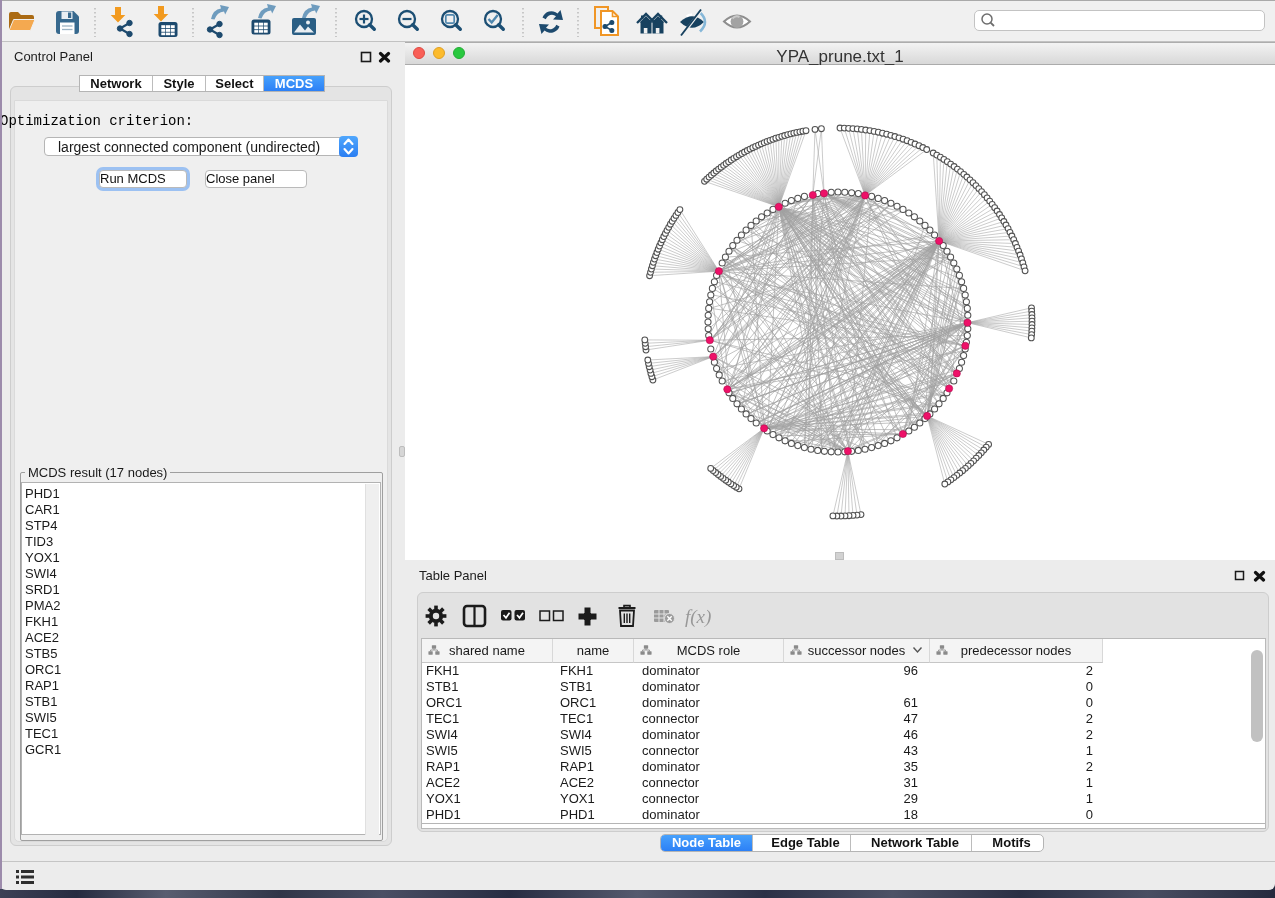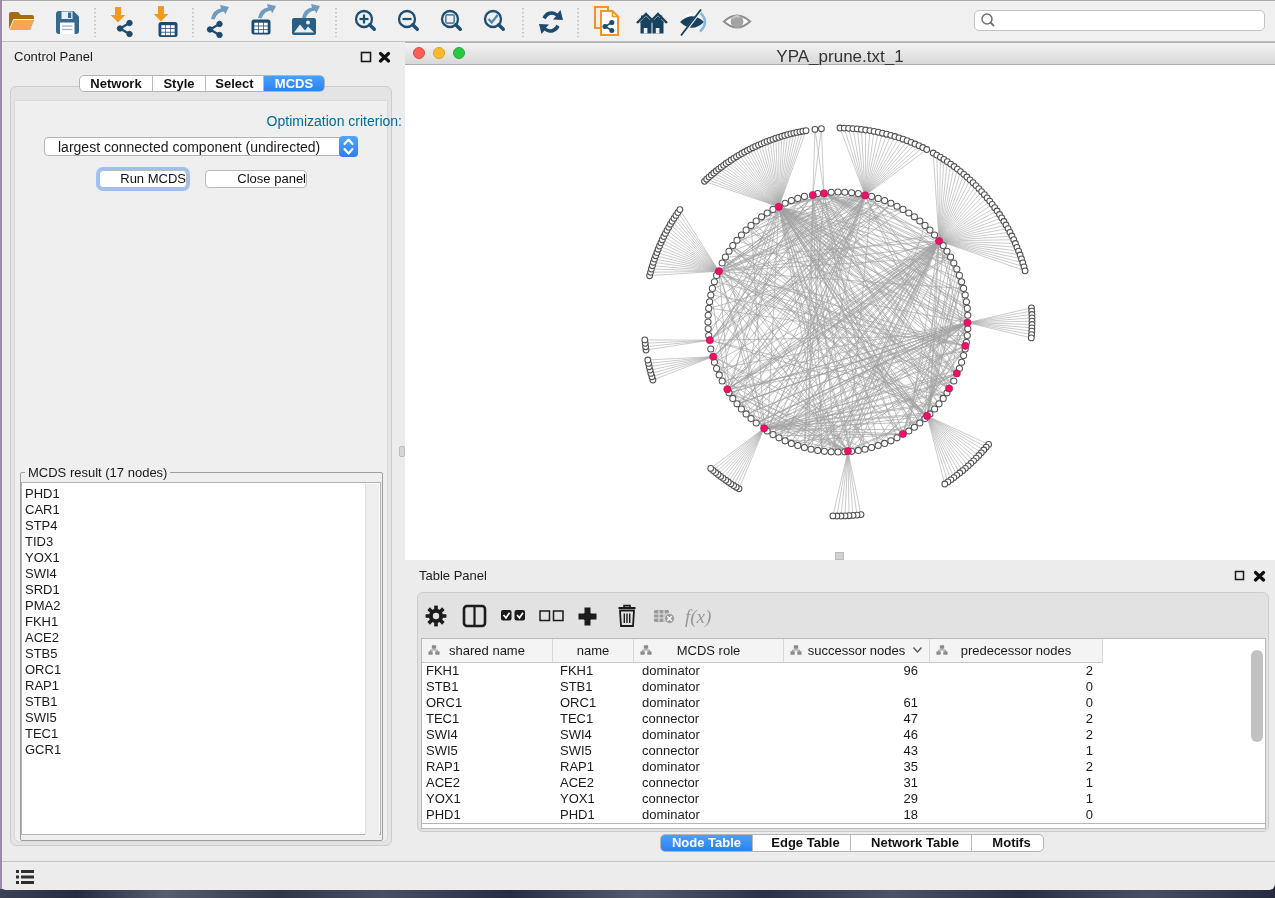--- a/index.html
+++ b/index.html
@@ -5,31 +5,31 @@
 * { margin:0; padding:0; box-sizing:border-box; }
 html,body { width:1275px; height:898px; overflow:hidden; }
 body { font-family:"Liberation Sans", sans-serif; background:#ececec; position:relative; color:#1a1a1a; }
 .abs { position:absolute; }
 
 #toolbar { left:0; top:0; width:1275px; height:42px; background:#f0f0f0; border-top:1px solid #a9a9a9; border-bottom:1px solid #c2c2c2; }
 #searchbox { left:974px; top:10px; width:291px; height:21px; background:#fff; border:1px solid #c3c3c3; border-radius:5px; }
 
 .ptitle { font-size:13px; color:#1c1c1c; }
 
-.seg { position:absolute; display:flex; border:1px solid #b4b4b4; border-radius:5px; overflow:hidden; background:#fff; font-size:13px; }
+.seg { position:absolute; display:flex; border:1px solid #b4b4b4; border-radius:0; overflow:hidden; background:#fff; font-size:13px; }
 .seg span { display:block; text-align:center; line-height:16px; border-right:1px solid #bcbcbc; color:#111; font-weight:bold; }
 .seg span:last-child { border-right:none; }
 .seg .on { background:linear-gradient(#47a1fc,#2c80f6); color:#fff; }
 
 #cpanel { left:10px; top:86px; width:382px; height:760px; background:#e4e4e4; border:1px solid #cdcdcd; border-radius:6px; }
 #cpanel-in { left:14px; top:100px; width:374px; height:742px; background:#efefef; border:1px solid #dadada; border-radius:0 0 5px 5px; }
-#optlabel { left:0px; top:113px; width:402px; text-align:right; font-size:14px; color:#0369a1; }
+#optlabel { left:0px; top:113px; width:402px; text-align:left; font-size:14px; color:#000000;font-family:Liberation Mono, monospace; }
 #dropdown { left:44px; top:137px; width:314px; height:19px; background:#fff; border:1px solid #b5b5b5; border-radius:4px; font-size:14px; line-height:17px; }
 #dropbtn { left:339px; top:136px; width:19px; height:21px; border-radius:4px; background:linear-gradient(#50a7fd,#2a7ef2); }
-.macbtn { position:absolute; height:18px; background:#fff; border:1px solid #bababa; border-radius:4px; font-size:13px; text-align:right; line-height:16px; color:#111; }
+.macbtn { position:absolute; height:18px; background:#fff; border:1px solid #bababa; border-radius:4px; font-size:13px; text-align:left; line-height:16px; color:#111; }
 
 #fset { left:20px; top:465px; width:363px; height:376px; border:1px solid #9f9f9f; border-radius:2px; }
 #fset legend { font-size:13px; color:#1a1a1a; margin-left:4px; padding:0 3px; }
 #listbox { left:21px; top:482px; width:360px; height:353px; background:#fff; border:1px solid #b2b2b2; font-size:13px; line-height:16px; }
 #listbox .items { position:absolute; left:3px; top:3px; }
 #listtrack { position:absolute; right:1px; top:1px; width:14px; height:351px; background:#efefef; border-left:1px solid #e0e0e0; }
 
 #gutter-thumb { left:399px; top:446px; width:6px; height:11px; background:#d6d6d6; border:1px solid #bdbdbd; border-radius:2px; }
 
 #netframe { left:405px; top:42px; width:870px; height:518px; background:#fff; border-left:1px solid #9a9a9a; }

